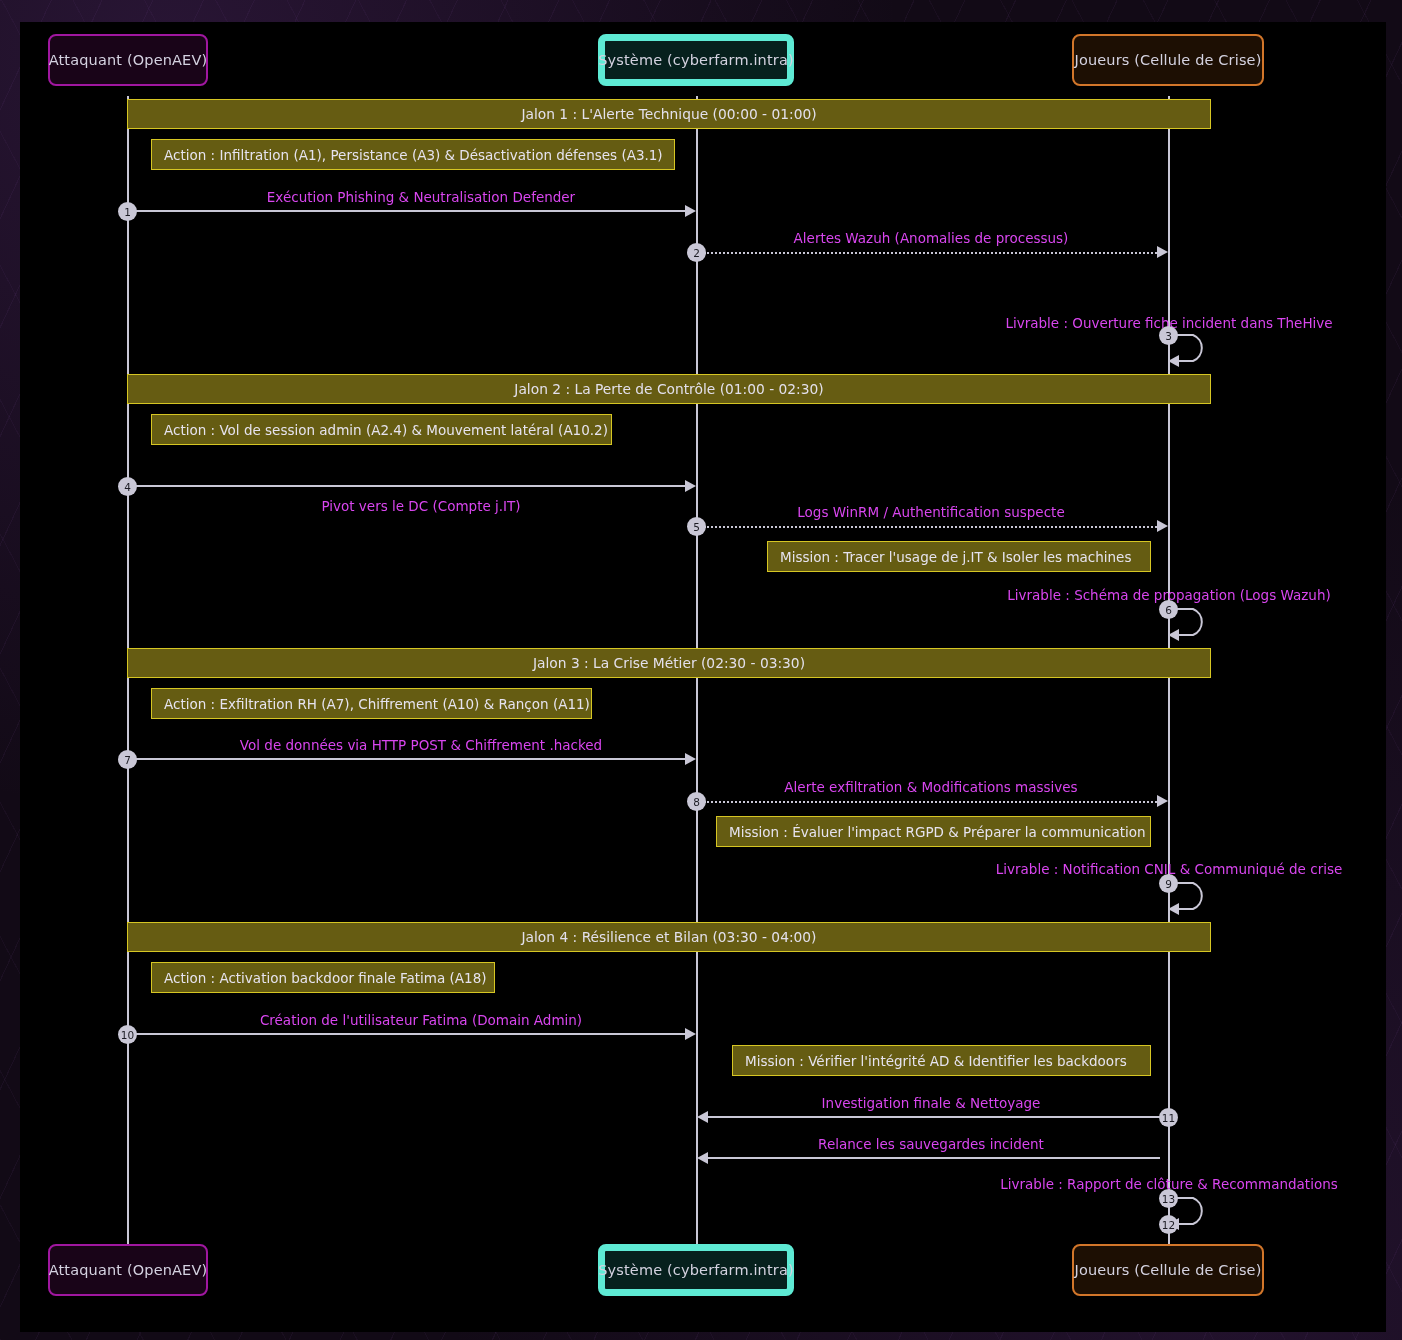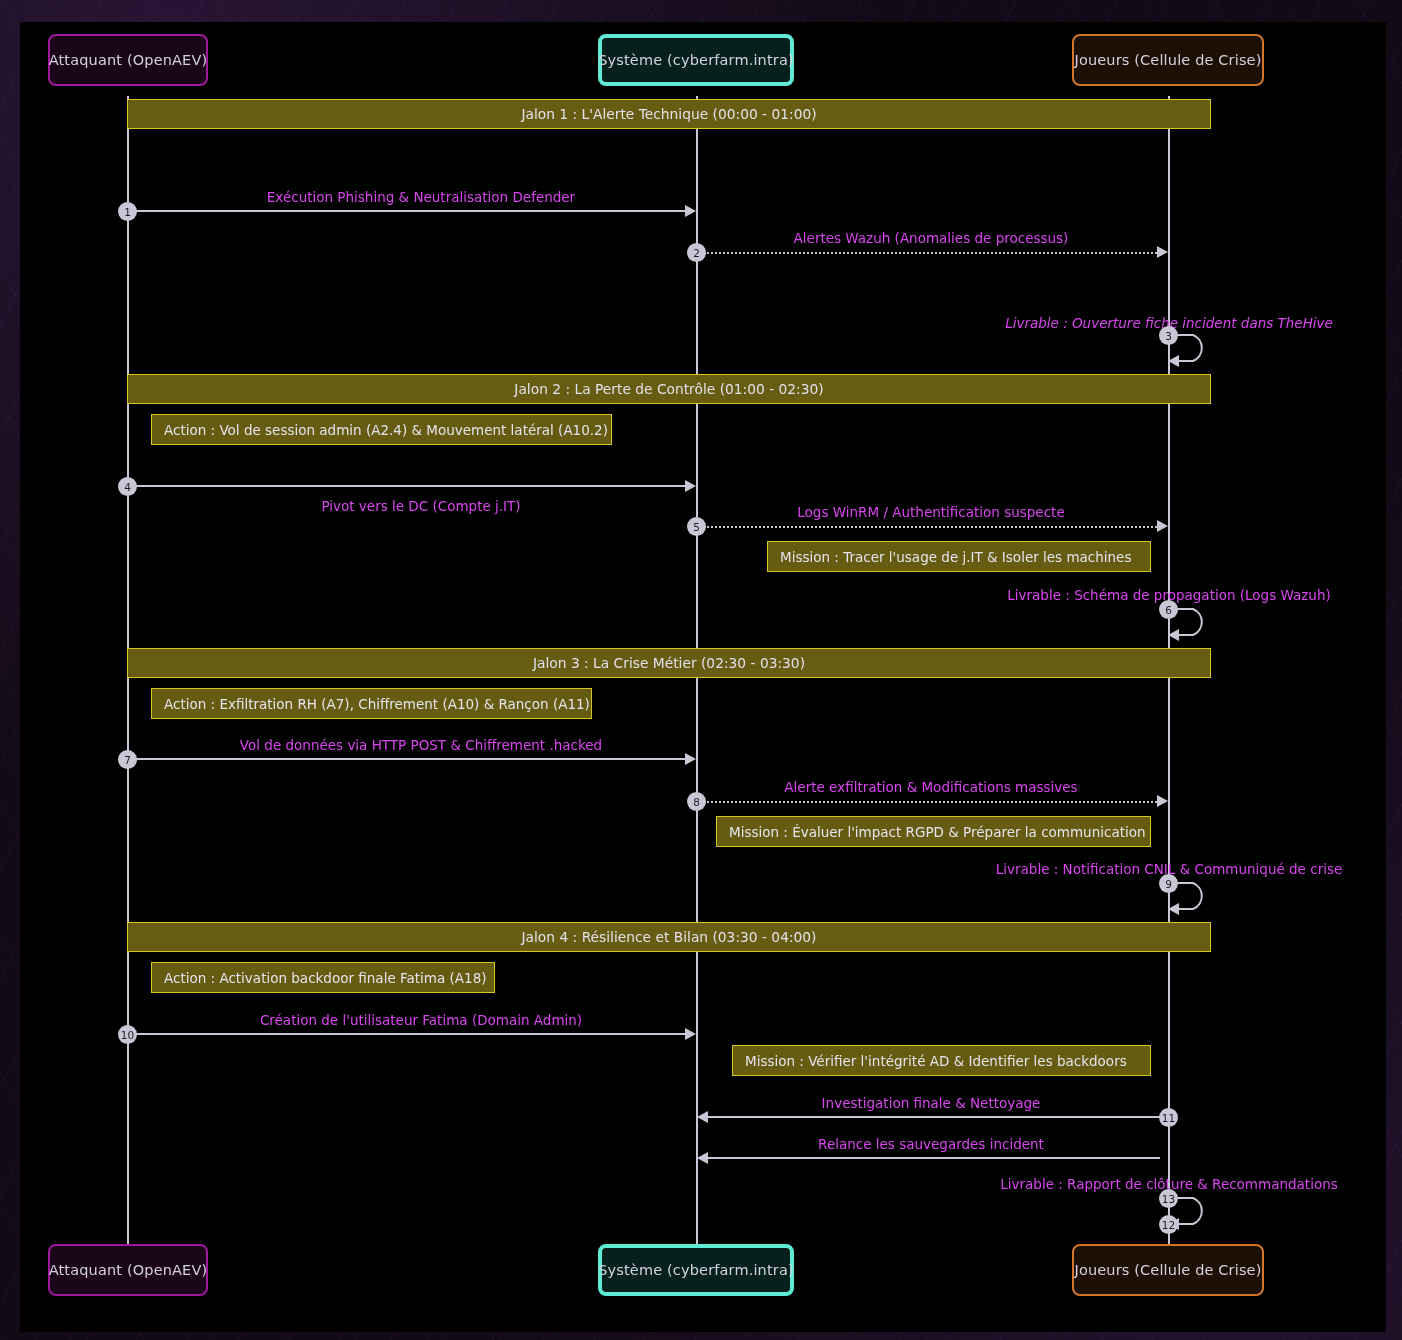--- a/index.html
+++ b/index.html
@@ -32,21 +32,21 @@
     height: 52px;
     border-radius: 8px;
     display: flex; align-items: center; justify-content: center;
     font-size: 14.5px;
     color: #d4d2e0;
     letter-spacing: 0.15px;
     white-space: nowrap;
     z-index: 6;
   }
   .actor.attaquant { border: 2px solid #a017a0; background: #190418; }
-  .actor.systeme   { border: 4px solid #5eead4; background: #06201d; }
+  .actor.systeme   { border: 7px solid #5eead4; background: #06201d; }
   .actor.joueurs   { border: 2px solid #d2762a; background: #1d0f03; }
 
   
   .lifeline {
     position: absolute;
     width: 2px;
     background: #c9c7d6;
     z-index: 1;
   }
   
@@ -155,41 +155,44 @@
       <span>Système (cyberfarm.intra)</span>
     </div>
     <div class="actor joueurs" style="left:1052px; top:1222px; width:192px;">
       <span>Joueurs (Cellule de Crise)</span>
     </div>
 
     <div class="jalon" style="top:77px;">
       <span>Jalon 1 : L'Alerte Technique (00:00 - 01:00)</span>
     </div>
 
+    <div class="note" style="left:131px; top:117px; width:524px;">
+      <span>Action : Infiltration (A1), Persistance (A3) &amp; Désactivation défenses (A3.1)</span>
+    </div>
 
     <div class="msglabel" style="left:401px; top:167px;">
       <span>Exécution Phishing &amp; Neutralisation Defender</span>
     </div>
     <div class="arrow" style="left:108px; top:188px; width:557px;"></div>
     <div class="arrowhead right" style="left:665px; top:183px;"></div>
     <div class="seqnum" style="left:98px; top:180px;">
       <span>1</span>
     </div>
 
     <div class="msglabel" style="left:911px; top:208px;">
       <span>Alertes Wazuh (Anomalies de processus)</span>
     </div>
     <div class="arrow dotted" style="left:684px; top:230px; width:453px;"></div>
     <div class="arrowhead right" style="left:1137px; top:224px;"></div>
     <div class="seqnum" style="left:667px; top:221px;">
       <span>2</span>
     </div>
 
 
-    <div class="msglabel" style="left:1149px; top:293px;font-style:italic;">
+    <div class="msglabel" style="left:1149px; top:293px;">
       <span>Livrable : Ouverture fiche incident dans TheHive</span>
     </div>
     <div class="selfloop" style="left:1147px; top:309px;">
       <svg width="52" height="34" viewBox="0 0 52 34">
         <path d="M2,4 L26,4 A14,14 0 0 1 26,30 L10,30" fill="none" stroke="#c9c7d6" stroke-width="2"></path>
         <polygon points="12,24 12,36 1,30" fill="#c9c7d6"></polygon>
       </svg>
     </div>
     <div class="seqnum" style="left:1139px; top:304px;">
       <span>3</span>

